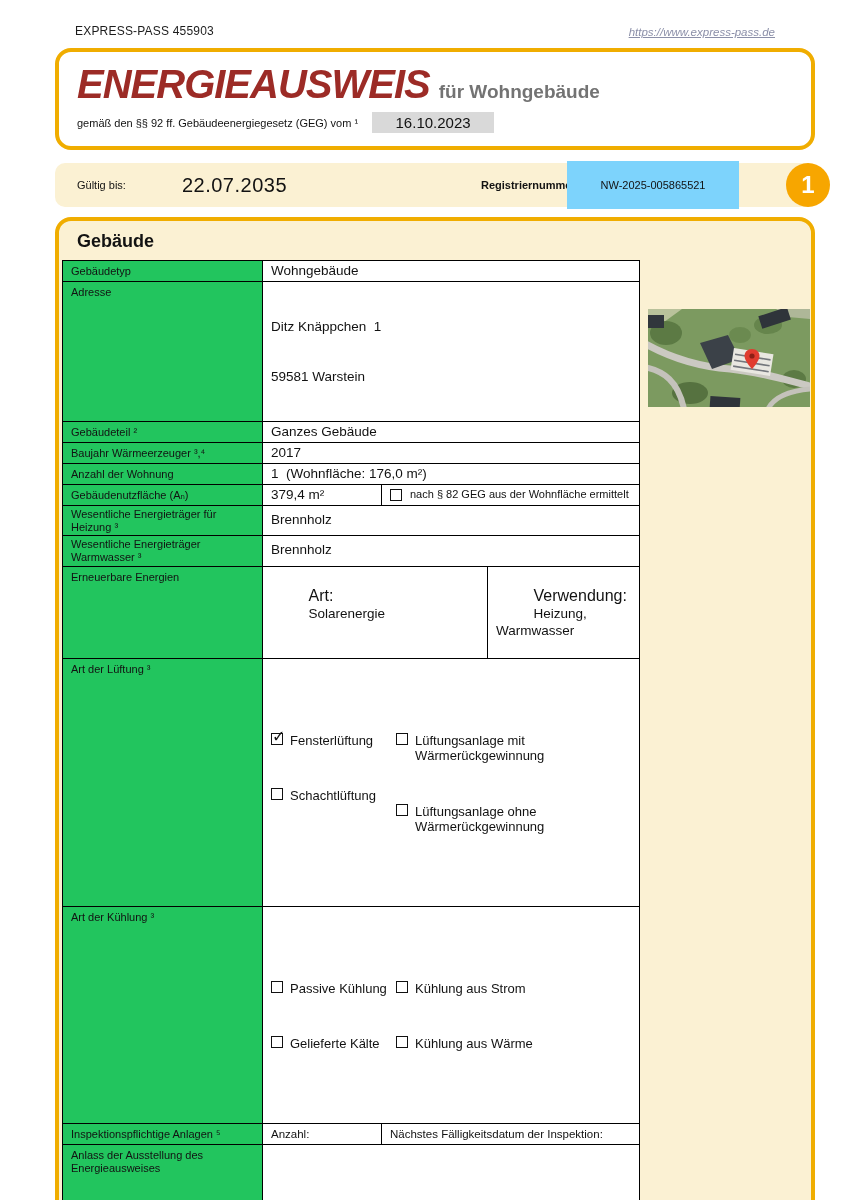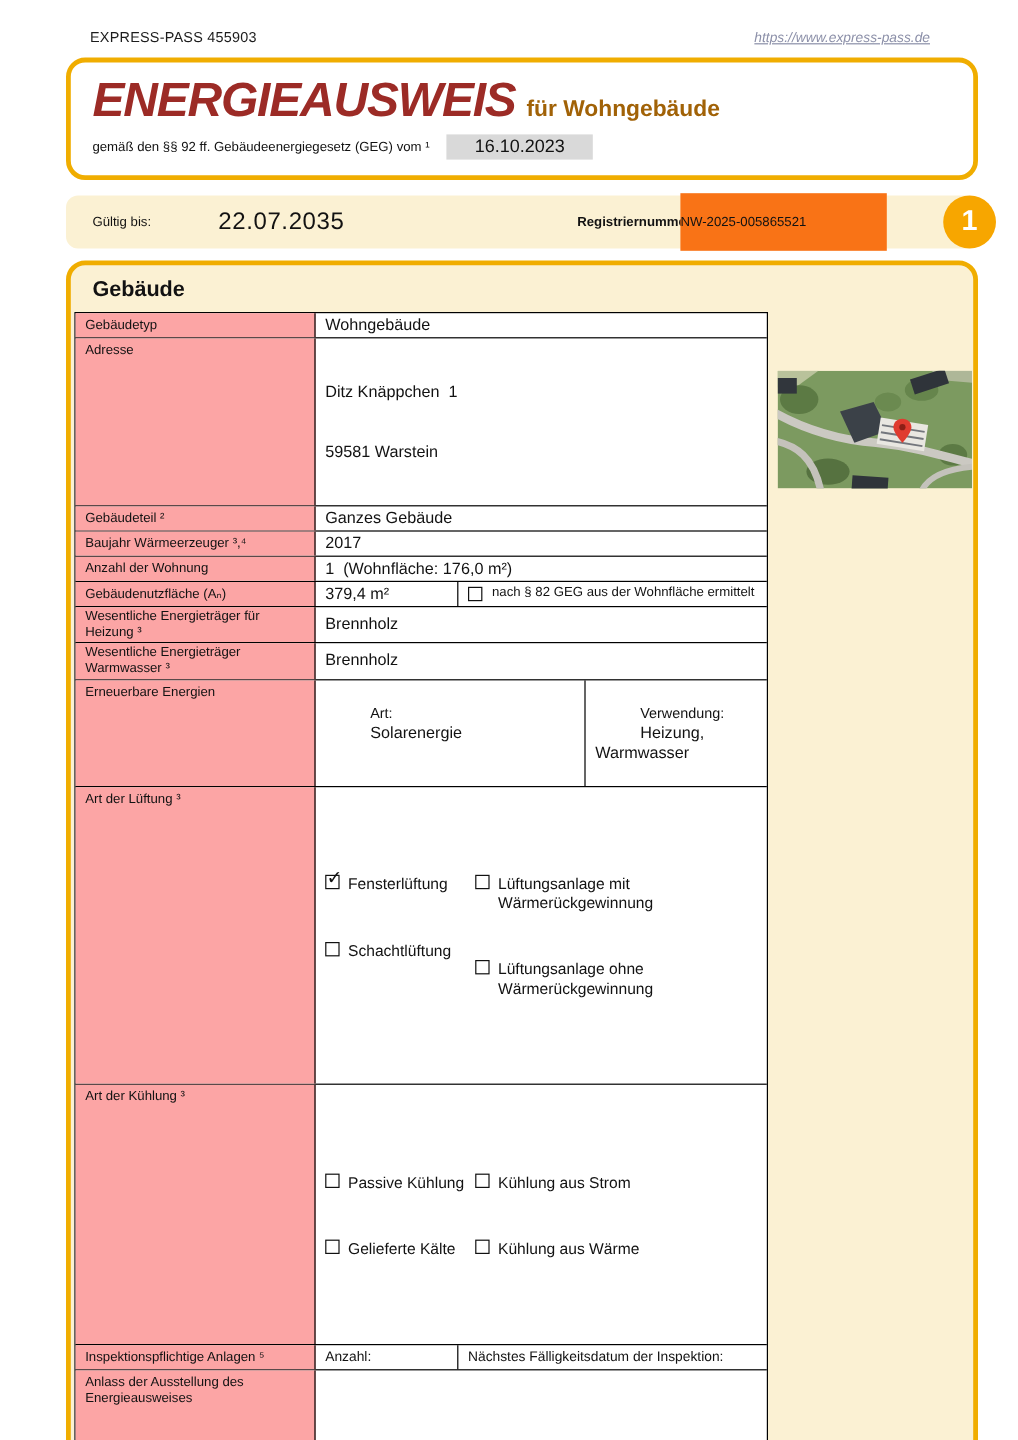--- a/index.html
+++ b/index.html
@@ -11,53 +11,53 @@
   .topbar { display: flex; justify-content: space-between; align-items: flex-end;
             padding: 24px 73px 6px 75px; font-size: 12px; }
   .doc-ref { color: #1c1c1c; letter-spacing: .2px; }
   .doc-url { font-style: italic; text-decoration: underline; color: #8b8fa8; font-size: 11.5px; }
 
   
   .gold-border { border: 4px solid #F0AD00; border-radius: 16px; }
   .titlebox { margin: 4px 33px 0 55px; background: #fff; padding: 10px 18px 13px 18px; }
   .title-line { display: flex; align-items: baseline; }
   .main-title { font-size: 40px; font-style: italic; font-weight: bold; color: #9C2B26; letter-spacing: -1px; }
-  .subtitle { font-size: 19px; font-weight: bold; color: #a16207; margin-left: 9px; }
+  .subtitle { font-size: 19px; font-weight: bold; color: #737373; margin-left: 9px; }
   .law-line { margin-top: 5px; font-size: 11px; display: flex; align-items: center; }
   .law-date { background: #d9d9d9; font-size: 15px; width: 122px; text-align: center; padding: 2px 0; margin-left: 14px; }
 
   
   .validity { margin: 13px 33px 0 55px; background: #FBF1D3; border-radius: 10px; height: 44px;
               position: relative; display: flex; align-items: center; }
   .v-label { font-size: 11px; margin-left: 22px; }
   .v-date { font-size: 20px; margin-left: 56px; letter-spacing: .5px; }
   .reg-label { position: absolute; left: 426px; font-size: 11px; font-weight: bold; }
-  .reg-box { position: absolute; left: 512px; width: 172px; background: #f97316; 
+  .reg-box { position: absolute; left: 512px; width: 172px; background: #7dd3fc; text-align: center;
              font-size: 11px; padding: 18px 0; }
   .page-badge { position: absolute; right: -15px; top: 0; width: 44px; height: 44px; border-radius: 50%;
                 background: #F7A600; color: #fff; font-size: 24px; font-weight: bold;
                 display: flex; align-items: center; justify-content: center; }
 
   
   .building-box { margin: 10px 33px 0 55px; background: #FBF1D3; position: relative; padding: 8px 0; }
   .building-box h2 { font-size: 18px; margin: 2px 0 8px 18px; }
   .btable { margin-left: 3px; width: 578px; border: 1px solid #000; background: #fff; font-size: 13.5px; }
   .r { display: flex; border-bottom: 1px solid #000; min-height: 21px; }
   .r:last-child { border-bottom: none; }
-  .lbl { width: 200px; flex: none; background: #fca5a5; border-right: 1px solid #000;
+  .lbl { width: 200px; flex: none; background: #22c55e; border-right: 1px solid #000;
          font-size: 11px; padding: 2px 6px 2px 8px; display: flex; align-items: center; line-height: 1.15; }
   .tall { min-height: 40px; }
   .mh44 { min-height: 42px; }
   .tall .lbl, .top { align-items: flex-start !important; padding-top: 4px; }
   .val { flex: 1; padding: 1px 8px; display: flex; align-items: center; white-space: pre-wrap; line-height: 1.25; }
   .val.block { display: block; padding-top: 3px; }
   .val2 { border-left: 1px solid #000; }
   .w118 { flex: 0 0 118px; }
   .w224 { flex: 0 0 224px; }
-  .small { font-size: 12px; }
+  .small { font-size: 16px; }
   .small2 { font-size: 11.5px; }
 
   .cb { width: 12px; height: 12px; border: 1.6px solid #111; display: inline-block;
         position: relative; flex: none; background: #fff; }
   .cb.checked::after { content: "✓"; position: absolute; left: 0px; top: -7px; font-size: 16px;
                        font-weight: 600; color: #111; }
 
   .opt { display: flex; align-items: flex-start; gap: 7px; font-size: 13px; margin: 3px 0; line-height: 1.2; }
   .optrow { display: flex; }
   .optcol1 { width: 125px; flex: none; }

